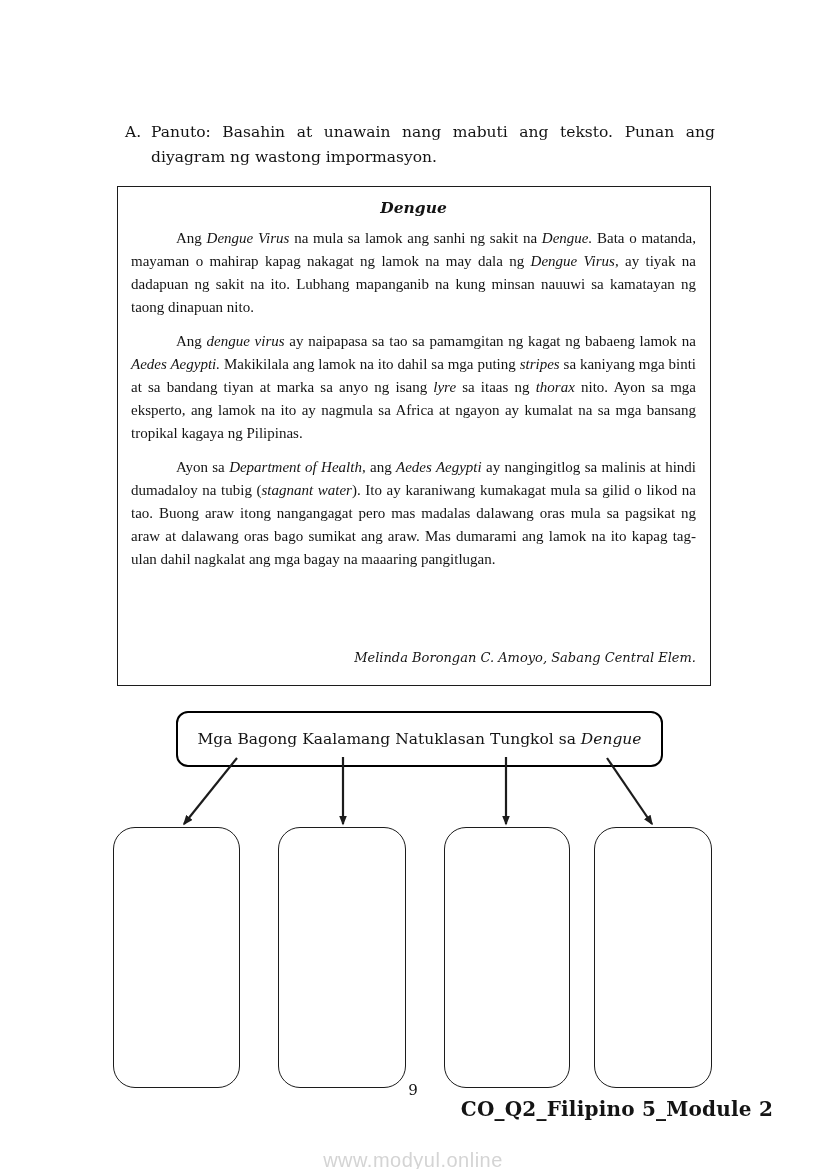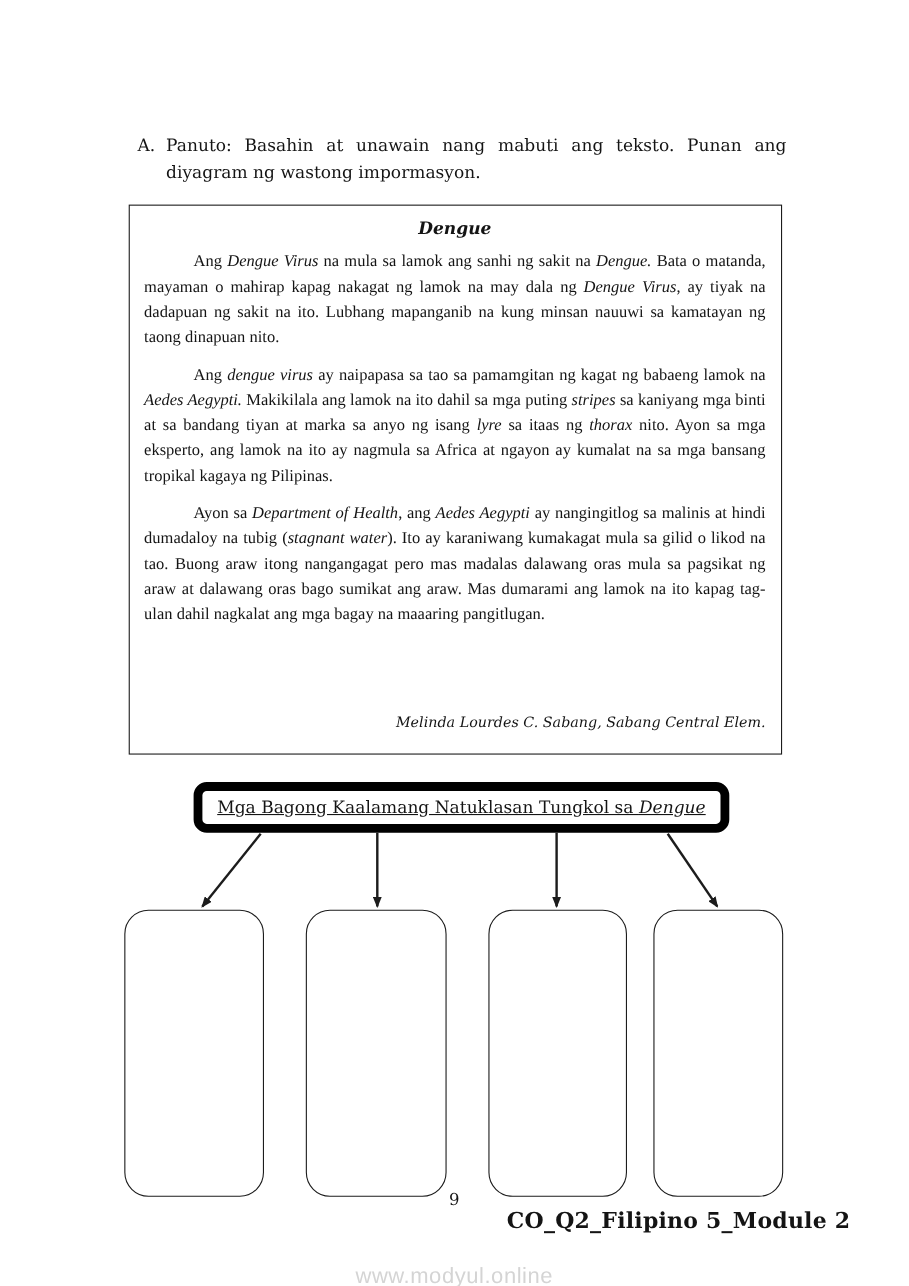--- a/index.html
+++ b/index.html
@@ -63,29 +63,28 @@
     line-height: 18px;
     padding-bottom: 10px;
   }
 
   
   .diagram-title {
     position: absolute;
     left: 176px;
     top: 711px;
     width: 487px;
-    height: 46px;
-    border: 8px solid #000000;
+    height: 56px;
+    border: 2px solid #000000;
     border-radius: 12px;
     box-sizing: border-box;
     display: flex;
     align-items: center;
     justify-content: center;
     font-size: 15.5px;
-    text-decoration: underline;
   }
   .arrows {
     position: absolute;
     left: 0; top: 0;
     pointer-events: none;
   }
   .answer-box {
     position: absolute;
     top: 827px;
     height: 261px;
@@ -138,21 +137,21 @@
     <span class="marker">A.</span>
     <span class="itext">Panuto:  Basahin at unawain nang mabuti ang teksto.  Punan ang diyagram ng wastong impormasyon.</span>
   </div>
 
   <div class="reading-box">
     <div class="rtitle">Dengue</div>
     <p class="para">Ang <i>Dengue Virus</i> na mula sa lamok ang sanhi ng sakit na <i>Dengue.</i>  Bata o matanda, mayaman o mahirap kapag nakagat ng lamok na may dala ng <i>Dengue Virus</i>, ay tiyak  na dadapuan ng sakit na ito. Lubhang mapanganib na kung minsan nauuwi sa kamatayan ng taong dinapuan nito.</p>
     <p class="para">Ang <i>dengue virus</i> ay naipapasa sa tao sa pamamgitan ng kagat ng babaeng lamok na <i>Aedes Aegypti.</i>  Makikilala ang lamok na ito dahil sa mga puting <i>stripes</i> sa kaniyang mga binti at sa bandang tiyan at marka sa anyo ng isang <i>lyre</i> sa itaas ng <i>thorax</i> nito.  Ayon sa mga eksperto, ang lamok na ito ay nagmula sa Africa at ngayon ay kumalat na sa mga bansang tropikal kagaya ng Pilipinas.</p>
     <p class="para">Ayon sa <i>Department of Health</i>, ang <i>Aedes Aegypti</i> ay nangingitlog sa malinis at hindi dumadaloy na tubig (<i>stagnant water</i>). Ito ay karaniwang kumakagat mula sa gilid o likod na tao. Buong araw itong nangangagat pero mas madalas dalawang oras mula sa pagsikat ng araw at dalawang oras bago sumikat ang araw. Mas dumarami ang lamok na ito kapag tag-ulan dahil nagkalat ang mga bagay na maaaring pangitlugan.</p>
     <div class="attr">
-      <div>Melinda Lourdes C. Sabang, Sabang Central Elem.</div>
+      <div>Melinda Borongan C. Amoyo, Sabang Central Elem.</div>
     </div>
   </div>
 
   <div class="diagram-title">
     <span>Mga Bagong Kaalamang Natuklasan Tungkol sa <i>Dengue</i></span>
   </div>
 
   <svg class="arrows" width="826" height="1169" viewBox="0 0 826 1169" xmlns="http://www.w3.org/2000/svg">
     <defs>
       <marker id="ah" markerWidth="10" markerHeight="8" refX="8.5" refY="4" orient="auto" markerUnits="userSpaceOnUse">

